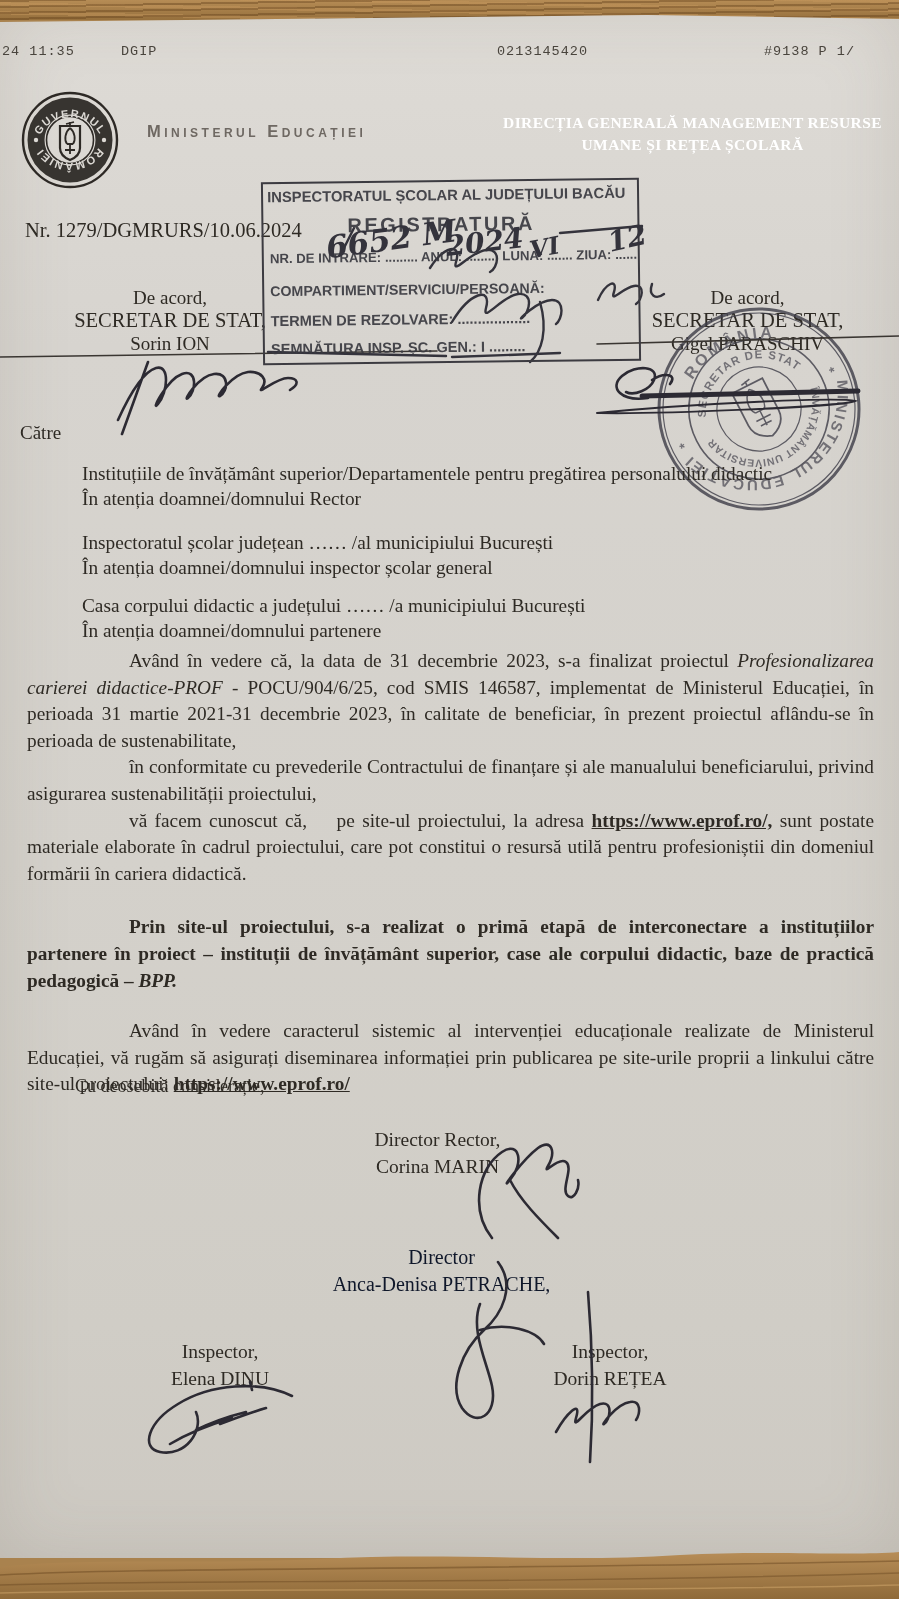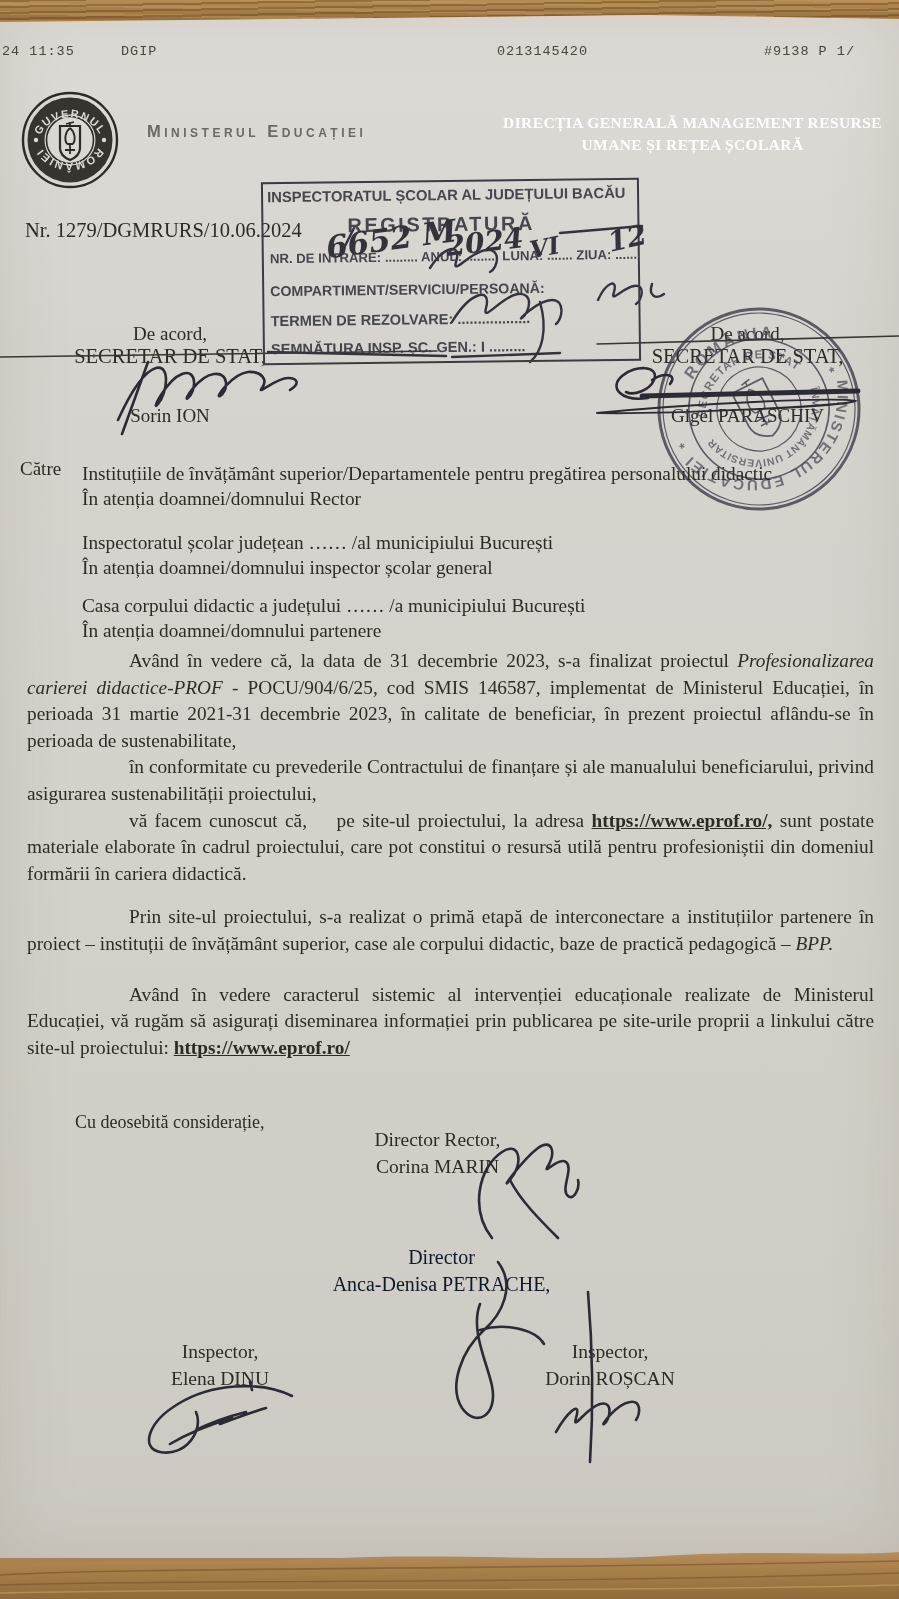--- a/index.html
+++ b/index.html
@@ -21,21 +21,21 @@
     left:0; top:6px; width:899px; height:1552px; z-index:1;
     background:linear-gradient(180deg,#dedbd6 0%,#d7d4cf 22%,#d4d1cb 55%,#d0cdc6 85%,#cdc9c2 100%);
     clip-path:polygon(0 16px, 72% 9px, 100% 13px, 100% 100%, 0 100%);
     box-shadow:inset 0 0 70px rgba(120,110,95,.18);
   }
   #wood-top { left:0; top:0; width:899px; height:20px; z-index:0; }
   #wood-bottom { left:0; top:1541px; width:899px; height:58px; z-index:2; }
   .content { z-index:3; }
   .fax { font-family:"Liberation Mono", monospace; font-size:13.5px; color:#49443d; letter-spacing:1px; }
   .ink { color:#2e2a24; }
-  .serif19 { font-size:19px; color:#2e2a24;margin-top:36px; }
+  .serif19 { font-size:19px; color:#2e2a24; }
   .ministry {
     font-family:"Liberation Sans", sans-serif; font-size:16.5px; color:#6e6862;
     letter-spacing:3.5px; font-variant:small-caps; font-weight:600;
   }
   .dirhead { font-weight:bold; font-size:15.5px; color:#ffffff; text-align:center; letter-spacing:.4px; }
   #registry-box {
     left:262px; top:180px; width:378px; height:183px; z-index:4;
     border:2.4px solid #3c3b41; transform:rotate(-.7deg);
     font-family:"Liberation Sans", sans-serif; color:rgba(58,58,64,.92); font-weight:bold;
   }
@@ -167,40 +167,40 @@
   <div style="margin-top:14px;">
     <div>Casa corpului didactic a județului …… /a municipiului București</div>
     <div>În atenția doamnei/domnului partenere</div>
   </div>
 </div>
 
 <div class="abs content bodytext">
   <p><span>Având în vedere că, la data de 31 decembrie 2023, s-a finalizat proiectul </span><i>Profesionalizarea carierei didactice-PROF</i><span> - POCU/904/6/25, cod SMIS 146587, implementat de Ministerul Educației, în perioada 31 martie 2021-31 decembrie 2023, în calitate de beneficiar, în prezent proiectul aflându-se în perioada de sustenabilitate,</span></p>
   <p>în conformitate cu prevederile Contractului de finanțare și ale manualului beneficiarului, privind asigurarea sustenabilității proiectului,</p>
   <p><span>vă facem cunoscut că, &nbsp;&nbsp;&nbsp;pe site-ul proiectului, la adresa </span><span class="link">https://www.eprof.ro/,</span><span> sunt postate materiale elaborate în cadrul proiectului, care pot constitui o resursă utilă pentru profesioniștii din domeniul formării în cariera didactică.</span></p>
-  <p style="margin-top:17px;"><span>Prin site-ul proiectului, s-a realizat o primă etapă de interconectare a instituțiilor partenere în proiect – instituții de învățământ superior, case ale corpului didactic, baze de practică pedagogică – </span><i>BPP.</i></p>
+  <p style="margin-top:27px;font-weight:bold;"><span>Prin site-ul proiectului, s-a realizat o primă etapă de interconectare a instituțiilor partenere în proiect – instituții de învățământ superior, case ale corpului didactic, baze de practică pedagogică – </span><i>BPP.</i></p>
   <p style="margin-top:24px;"><span>Având în vedere caracterul sistemic al intervenției educaționale realizate de Ministerul Educației, vă rugăm să asigurați diseminarea informației prin publicarea pe site-urile proprii a linkului către site-ul proiectului: </span><span class="link">https://www.eprof.ro/</span></p>
 </div>
 
 <div class="abs content serif19" style="left:75px;top:1076px;font-size:18px;">Cu deosebită considerație,</div>
 <div class="abs content center" style="left:310px;top:1126px;width:255px;font-size:19.5px;line-height:27px;color:#2e2a24;">
   <div>Director Rector,</div>
   <div>Corina MARIN</div>
 </div>
 <div class="abs content center" style="left:314px;top:1244px;width:255px;font-size:20px;line-height:27px;color:#0f172a;">
   <div>Director</div>
   <div>Anca-Denisa PETRACHE,</div>
 </div>
 <div class="abs content center" style="left:120px;top:1338px;width:200px;font-size:19.5px;line-height:27px;color:#2e2a24;">
   <div>Inspector,</div>
   <div>Elena DINU</div>
 </div>
 <div class="abs content center" style="left:510px;top:1338px;width:200px;font-size:19.5px;line-height:27px;color:#2e2a24;">
   <div>Inspector,</div>
-  <div>Dorin ROȘCAN</div>
+  <div>Dorin REȚEA</div>
 </div>
 
 <svg class="abs content" style="left:0;top:0" width="899" height="1599" viewBox="0 0 899 1599" fill="none" stroke-linecap="round">
   <g stroke="#3a3632" stroke-width="1.6">
     <path d="M0,357 L437,351"></path>
     <path d="M597,344 L899,336"></path>
   </g>
   <g stroke="#34333c" stroke-width="2.4">
     <path d="M342,252 L354,228"></path>
     <path d="M560,233 L642,226"></path>

